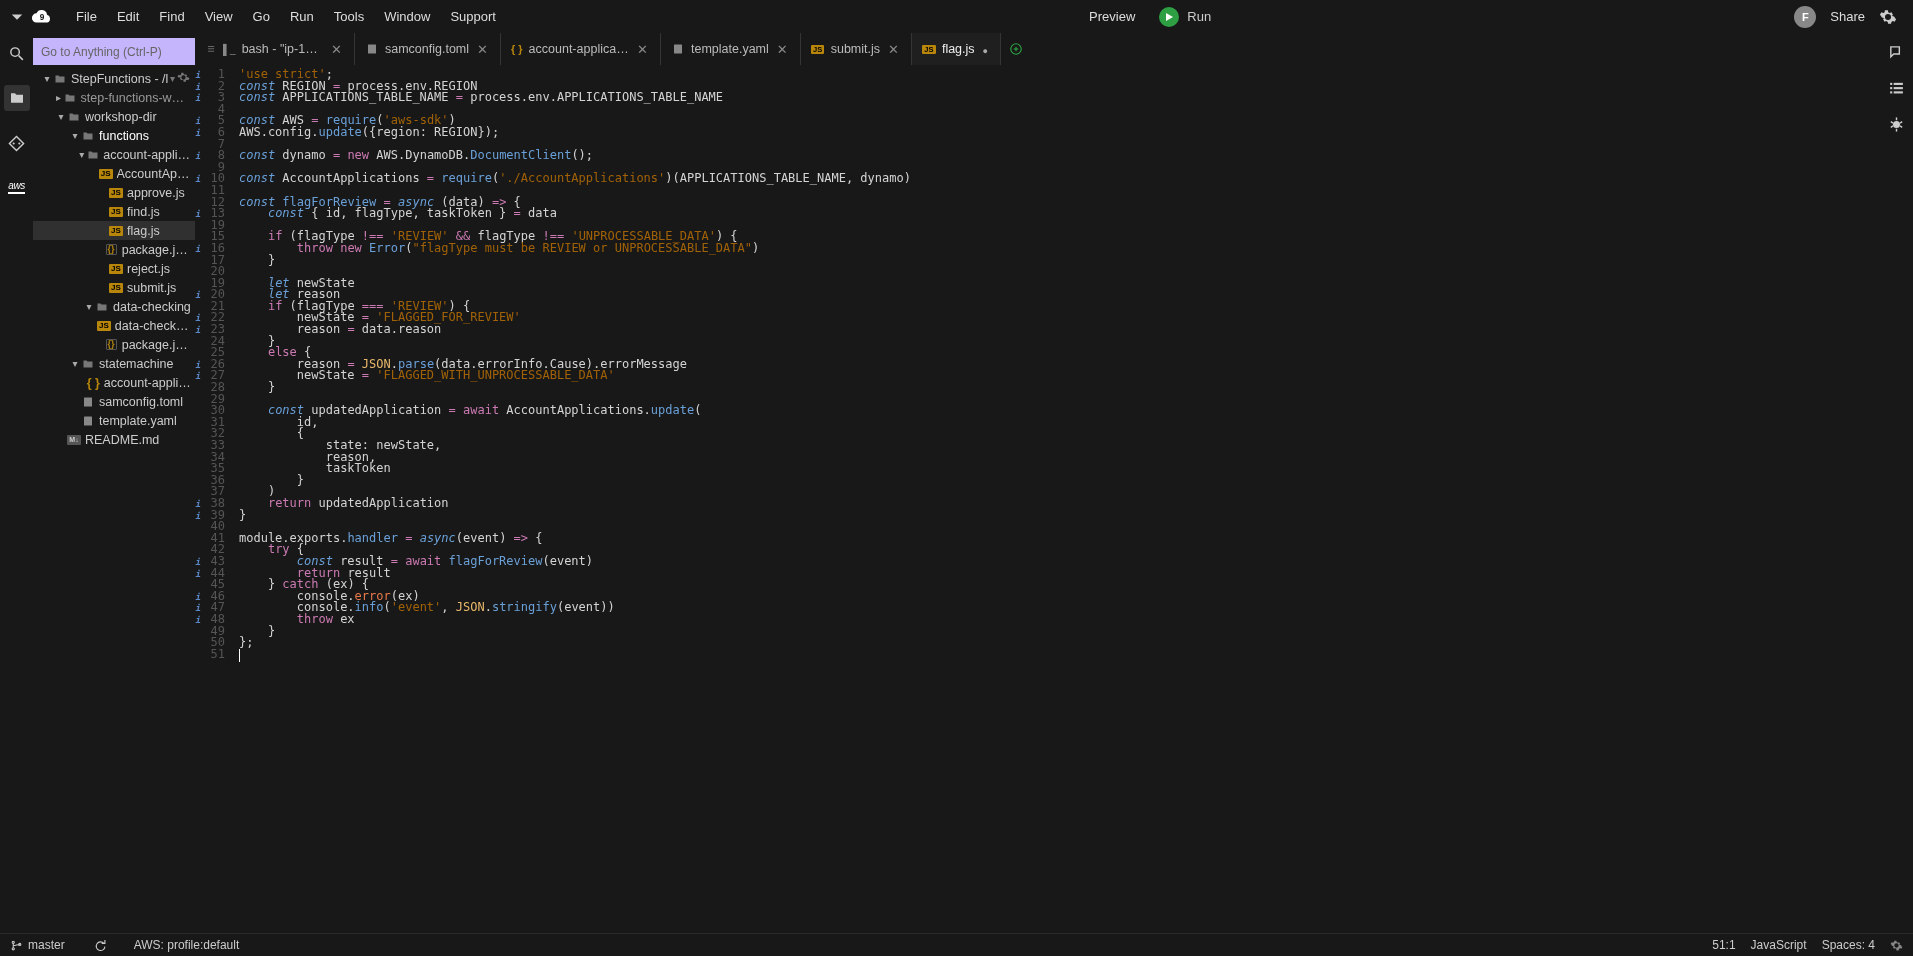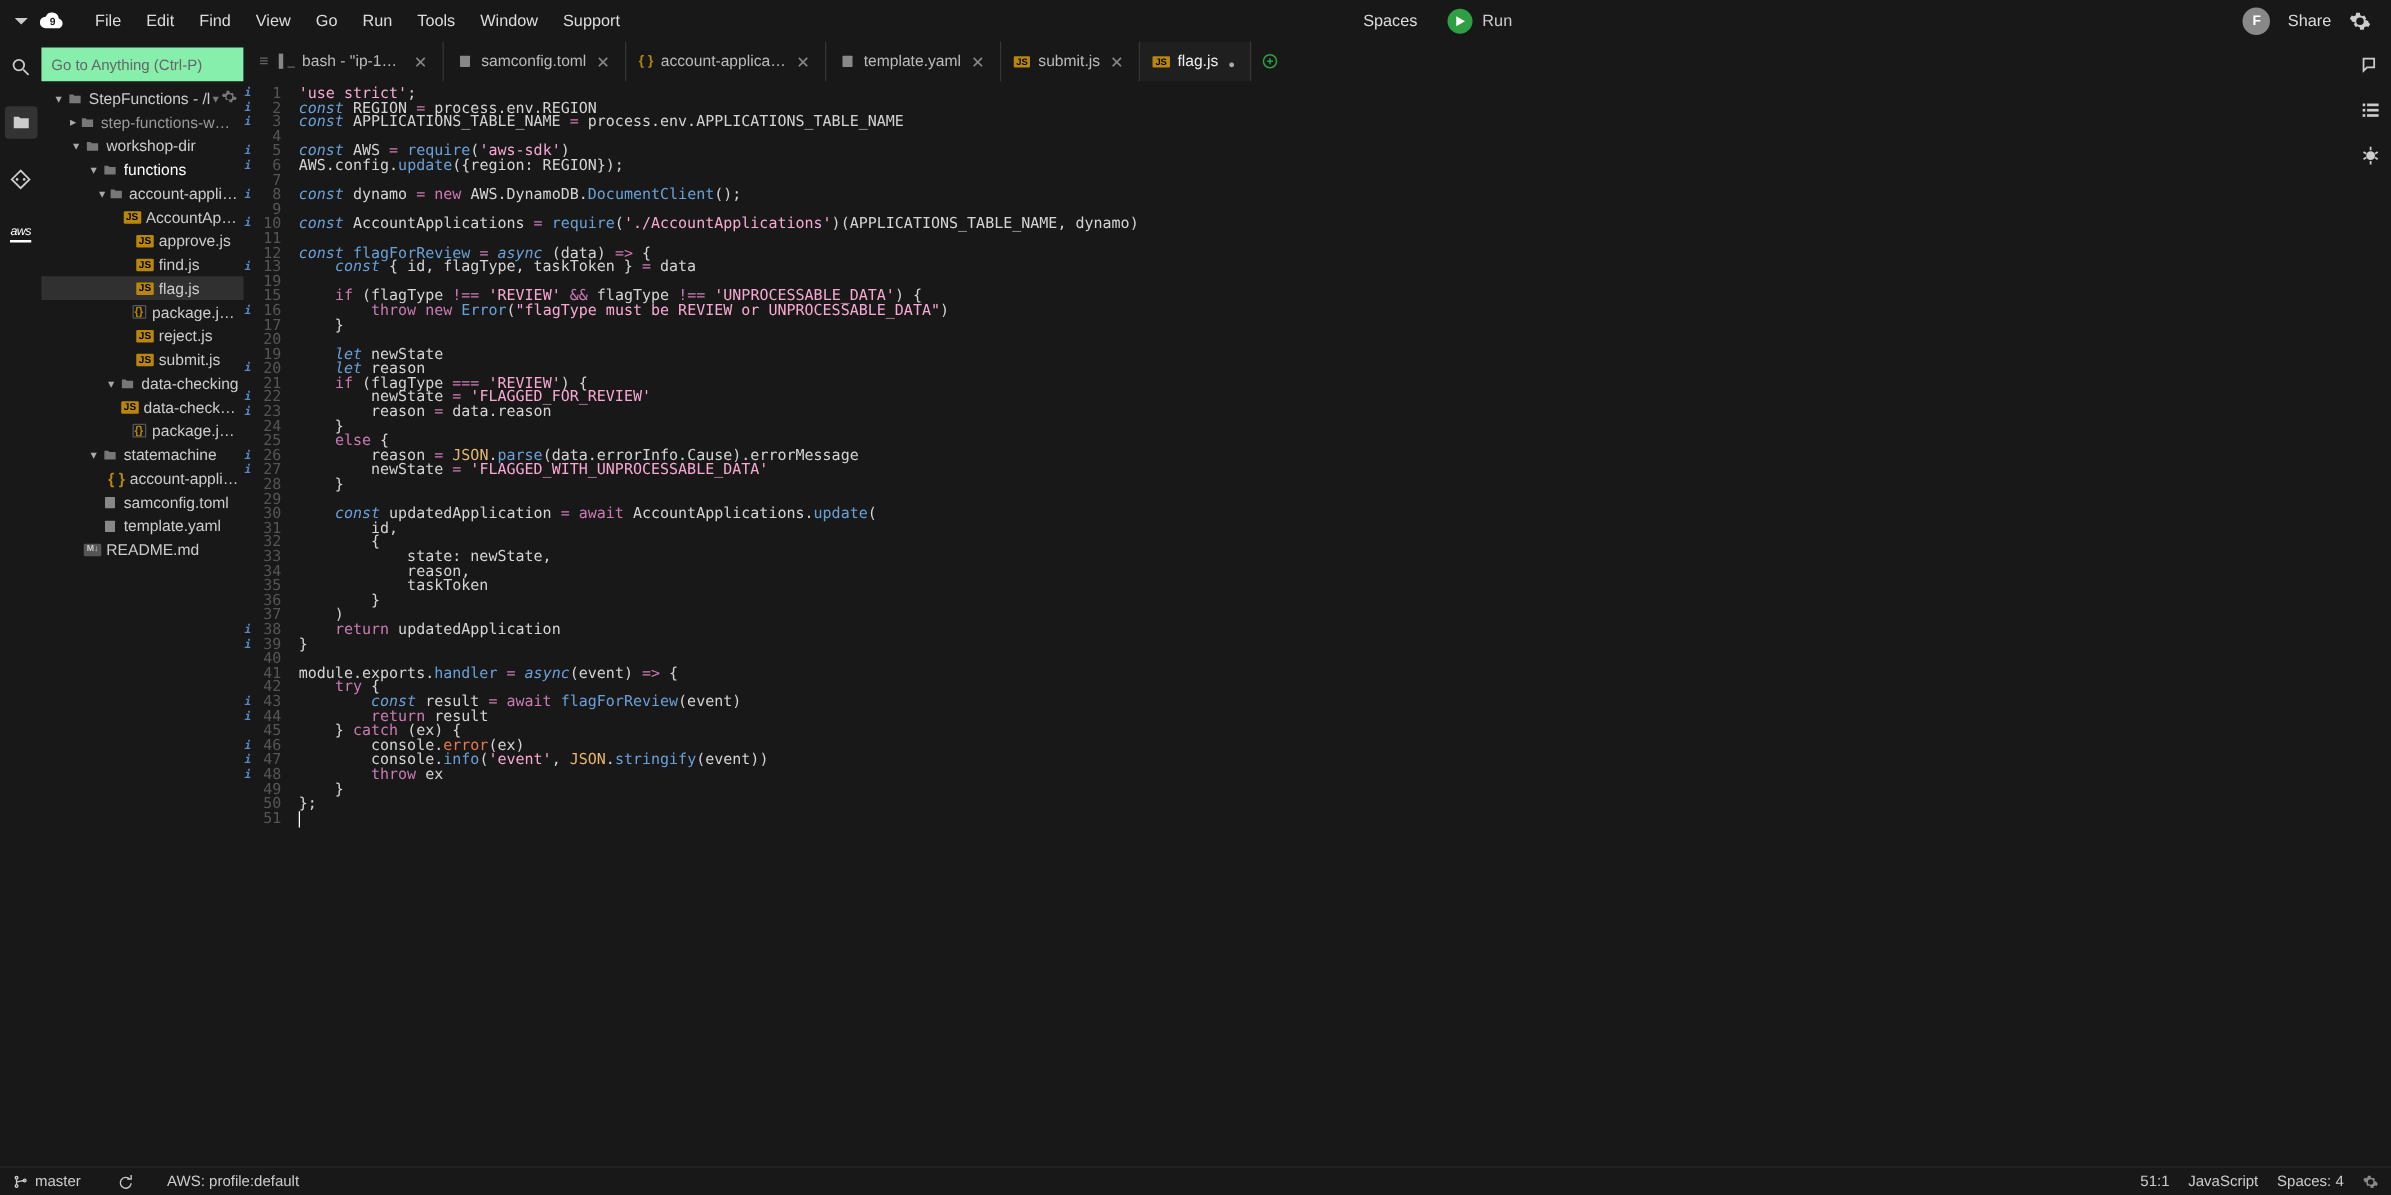--- a/index.html
+++ b/index.html
@@ -40,21 +40,21 @@
   .main { flex:1; display:flex; overflow:hidden; }
   
   
   .activity-bar { width: 33px; background:#181818; display:flex; flex-direction:column; align-items:center; padding-top:10px; gap:22px; }
   .activity-icon { width:20px; height:20px; color:#888; display:flex; align-items:center; justify-content:center; cursor:pointer; }
   .aws-icon { font-size:10px; color:#fff; font-style:italic; font-weight:300; letter-spacing:-0.5px; }
   .aws-underline { border-bottom: 2px solid #fff; padding-bottom:1px;}
 
   
   .sidebar { width: 162px; background:#181818; display:flex; flex-direction:column; overflow:hidden; }
-  .search-box { height: 27px; background:#86efac; margin: 5px 0 4px 0; display:flex; align-items:center; padding: 0 8px; color:#666; font-size:12px; }
+  .search-box { height: 27px; background:#c4b5fd; margin: 5px 0 4px 0; display:flex; align-items:center; padding: 0 8px; color:#666; font-size:12px; }
   .tree { flex:1; overflow:auto; font-size:12.5px; color:#ddd; position:relative; }
   .tree-row { display:flex; align-items:center; height:19px; padding-right:4px; white-space:nowrap; cursor:pointer; }
   .tree-row.active { background:#303030; }
   .tree-indent { display:inline-block; }
   .tree-caret { width:12px; display:inline-flex; justify-content:center; color:#aaa; font-size:10px; }
   .tree-icon { width:14px; height:14px; display:inline-flex; align-items:center; justify-content:center; margin-right:4px; }
   .folder-icon { color:#777; }
   .js-badge { background:#b8860b; color:#000; font-size:8px; font-weight:bold; padding:0px 2px; border-radius:1px; line-height:10px; }
   .json-badge { color:#b8860b; font-size:9px; font-weight:bold; border:1px solid #555; padding:0 1px; border-radius:1px; line-height:9px;}
   .toml-icon { color:#888; }
@@ -79,21 +79,21 @@
   .tab-add { width:30px; display:flex; align-items:center; justify-content:center; color:#2ea043; font-size:16px; cursor:pointer; }
   .tab-handle { display:flex; align-items:center; justify-content:center; width:22px; color:#666;}
 
   
   .editor { flex:1; display:flex; overflow:auto; background:#181818; font-family: "Monaco","Menlo","DejaVu Sans Mono","Consolas",monospace; font-size:12px; line-height:11.6px; }
   .gutter { width:38px; text-align:right; padding: 3px 8px 0 0; color:#555; user-select:none; }
   .gutter-line { height:11.6px; position:relative; }
   .gutter-marker { position:absolute; left:-2px; top:1px; width:8px; height:8px; color:#5a87c7; font-size:9px; font-weight:bold; font-style:italic; }
   .code { flex:1; padding: 3px 0 0 6px; white-space:pre; color:#d4d4d4; }
   .code-line { height:11.6px; }
-  .tok-str { color:#f9a8d4; }
+  .tok-str { color:#a16207; }
   .tok-kw { color:#cc7ab3; }
   .tok-kw2 { color:#6aa0d8; font-style:italic; }
   .tok-fn { color:#6aa0d8; }
   .tok-op { color:#cc7ab3; }
   .tok-const { color:#e8794b; }
   .tok-json { color:#e8b76b; }
   .tok-parse { color:#6aa0d8; }
   .cursor { display:inline-block; width:1px; height:13px; background:#fff; vertical-align:text-bottom; }
 
   
@@ -131,21 +131,21 @@
         <div class="menu-item">Find</div>
         <div class="menu-item">View</div>
         <div class="menu-item">Go</div>
         <div class="menu-item">Run</div>
         <div class="menu-item">Tools</div>
         <div class="menu-item">Window</div>
         <div class="menu-item">Support</div>
       </div>
   </div>
   <div class="menu-center">
-    <span class="preview-link">Spaces</span>
+    <span class="preview-link">Preview</span>
     <div class="run-btn">
       <div class="run-circle">
         <svg viewBox="0 0 10 10" fill="#fff">
             <path d="M2 1 L9 5 L2 9 Z"></path>
           </svg>
       </div>
       <span>Run</span>
     </div>
   </div>
   <div class="menu-right">

